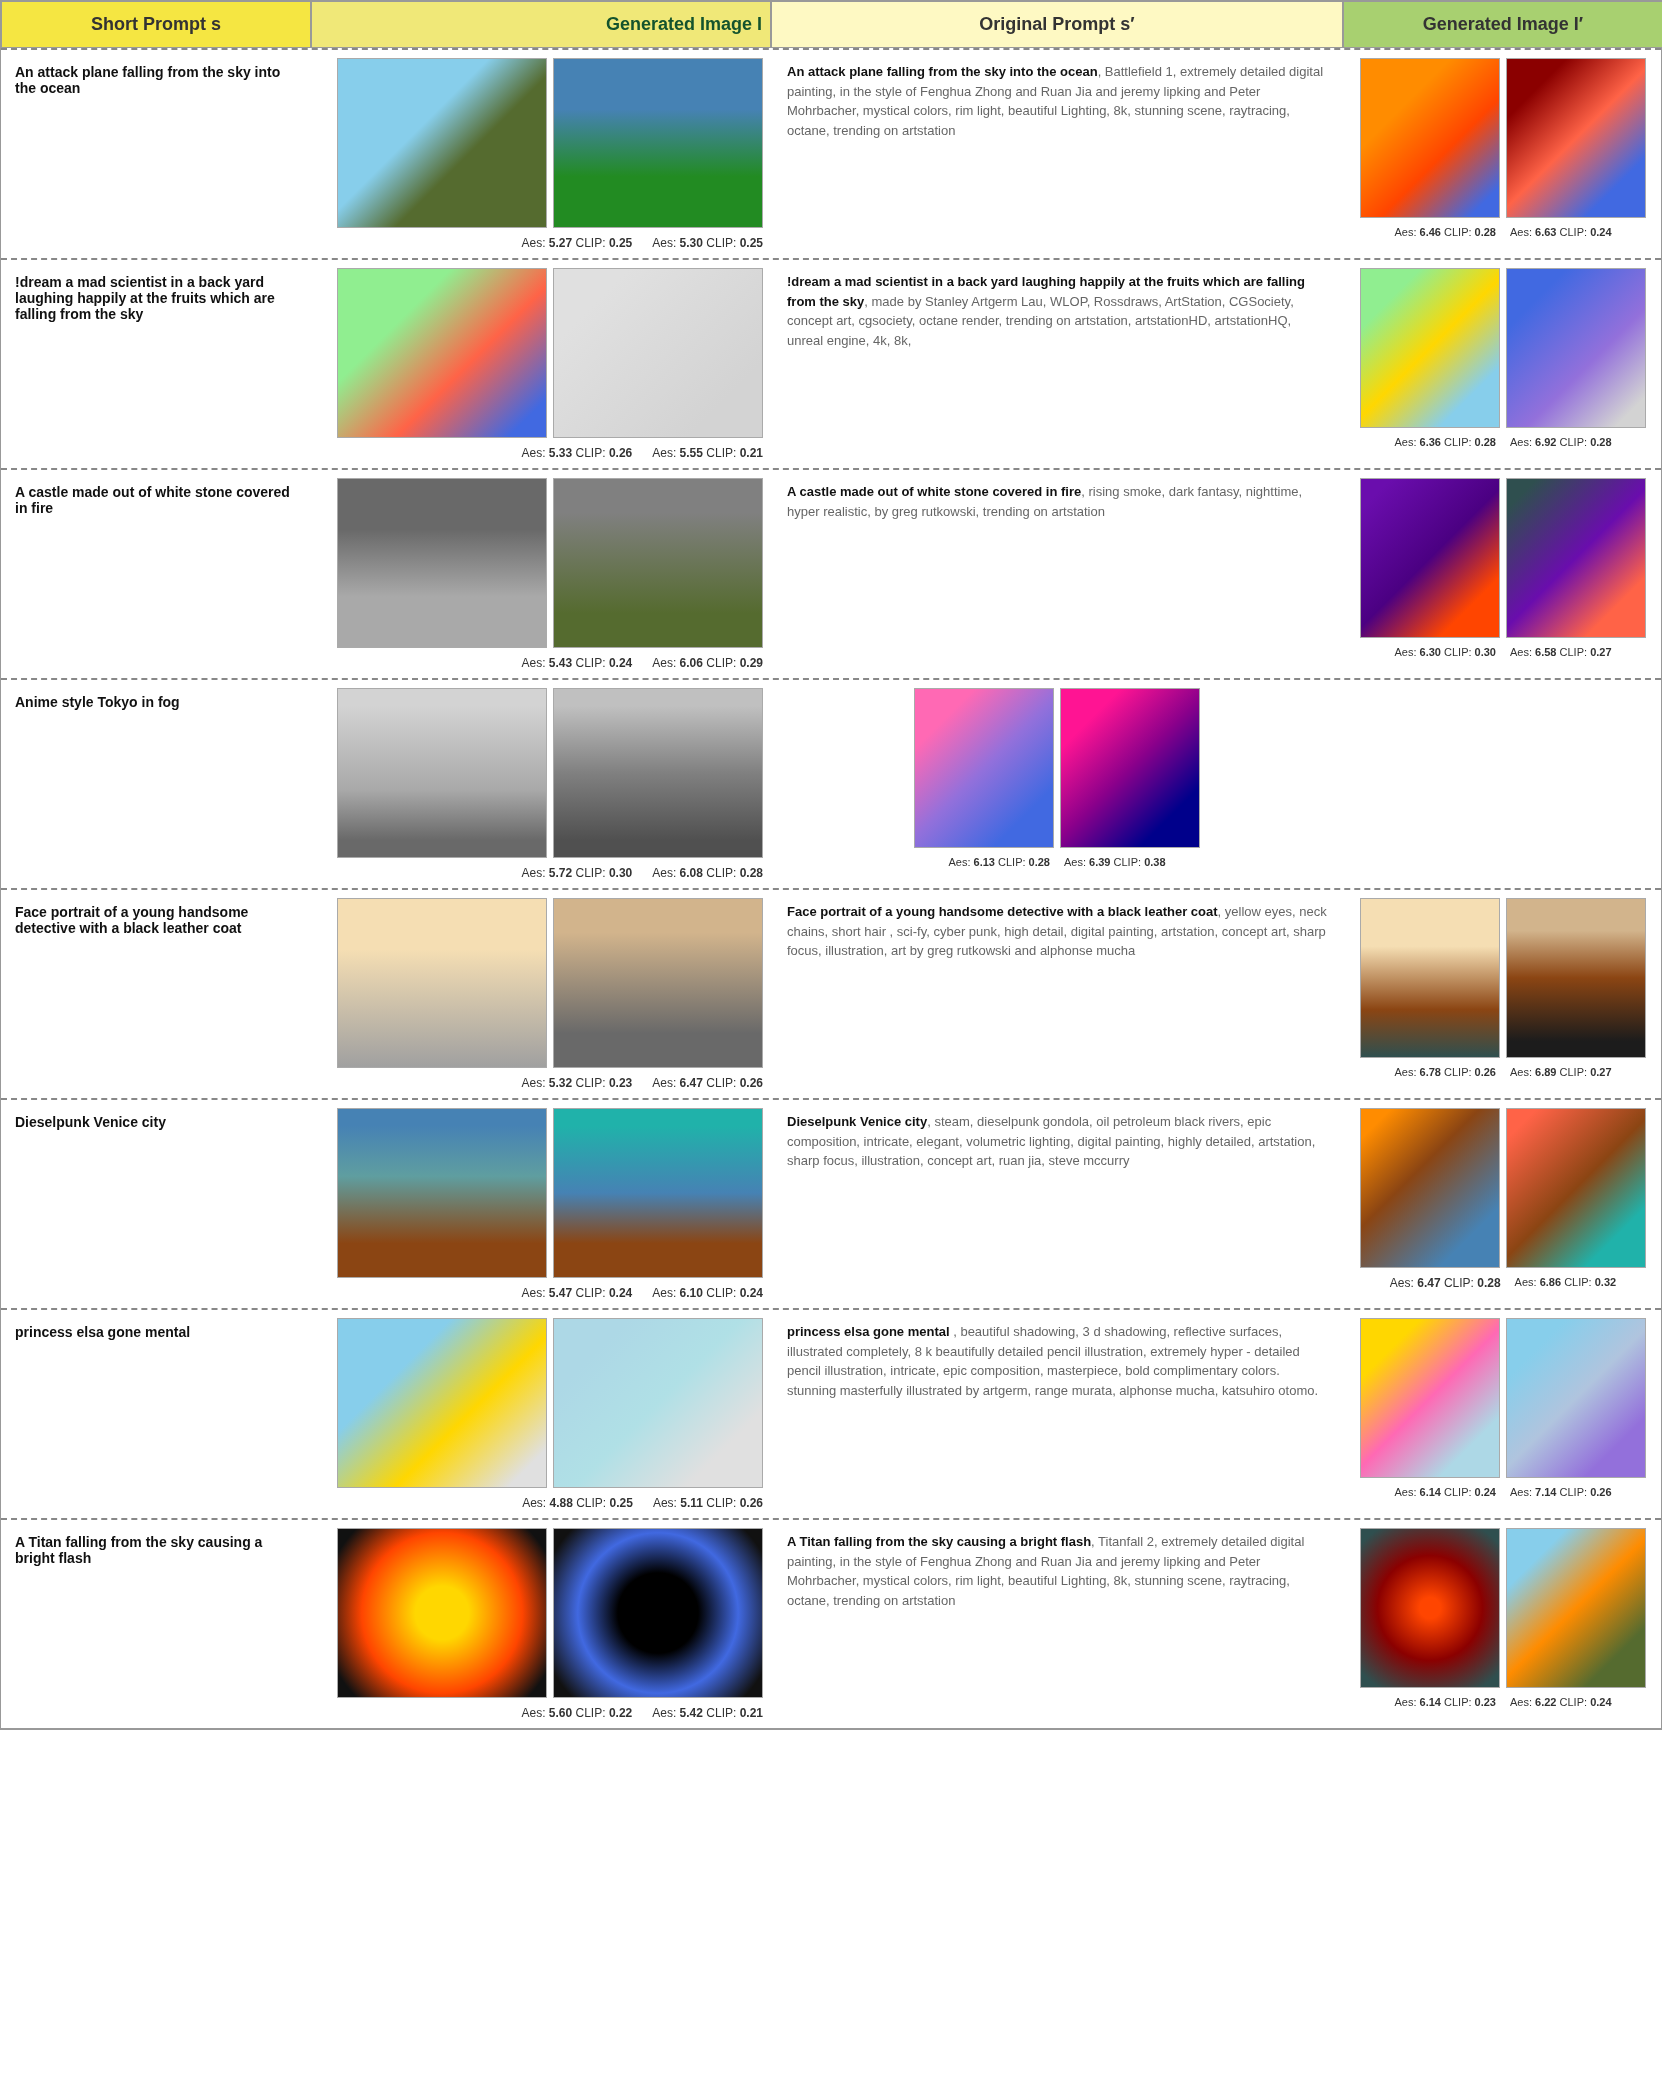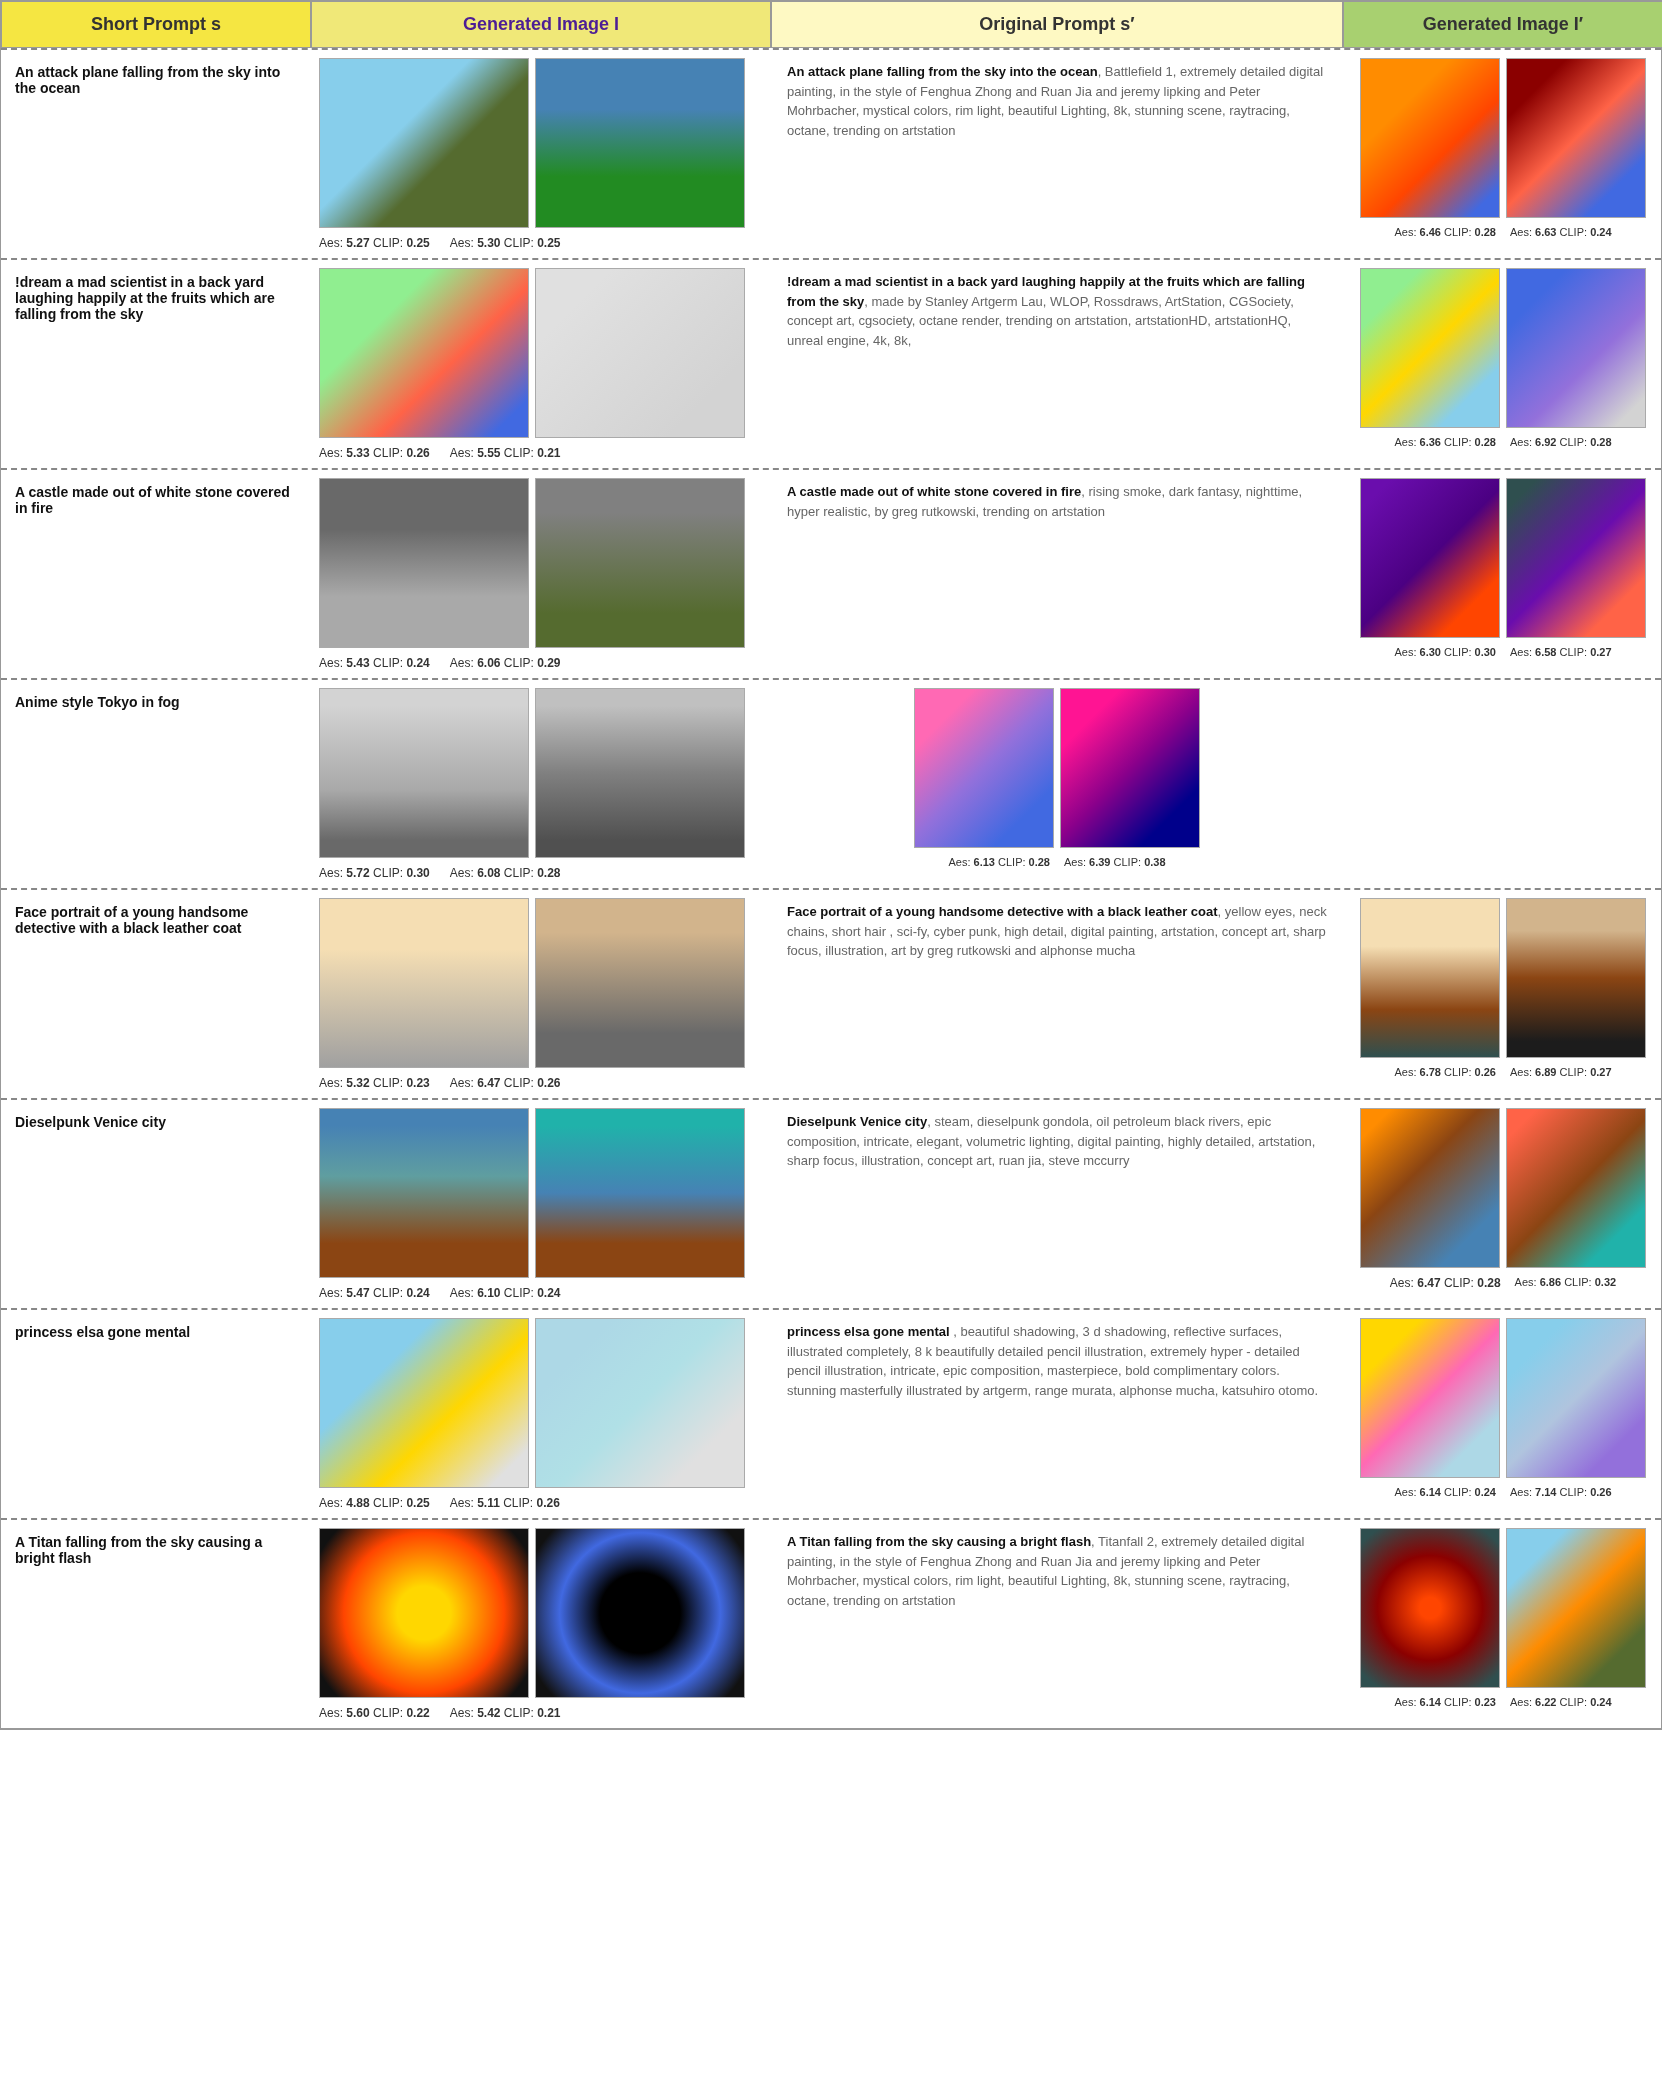--- a/index.html
+++ b/index.html
@@ -22,21 +22,21 @@
       background: #fff;
     }
     .header-cell {
       padding: 12px 8px;
       text-align: center;
       font-weight: bold;
       font-size: 18px;
       border: 1px solid #999;
     }
     .header-cell.yellow { background: #f5e642; color: #333; }
-    .header-cell.yellow-light { background: #f0e878; color: #4c1d95; }
+    .header-cell.yellow-light { background: #f0e878; color: #14532d; text-align: right; }
     .header-cell.green { background: #fef9c3; color: #333; }
     .header-cell.green-light { background: #a8d070; color: #333; }
 
     
     .data-row {
       display: grid;
       grid-template-columns: 310px 460px 572px 320px;
       border-top: 2px dashed #888;
     }
 
@@ -53,21 +53,21 @@
     .short-prompt-text {
       font-weight: bold;
       font-size: 14px;
       margin-bottom: auto;
     }
 
     .gen-image-cell {
       padding: 8px;
       display: flex;
       flex-direction: column;
-      align-items: flex-start;
+      align-items: flex-end;
       gap: 4px;
     }
 
     .image-pair {
       display: flex;
       gap: 6px;
     }
 
     .img-placeholder {
       width: 210px;

